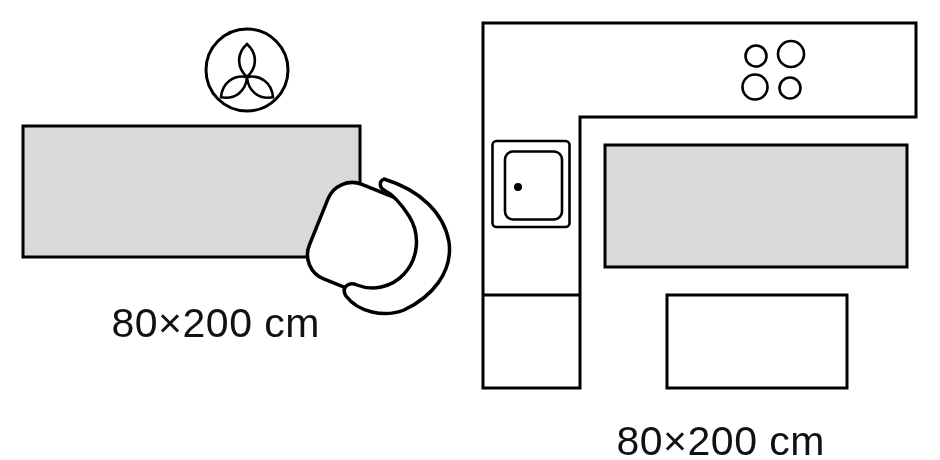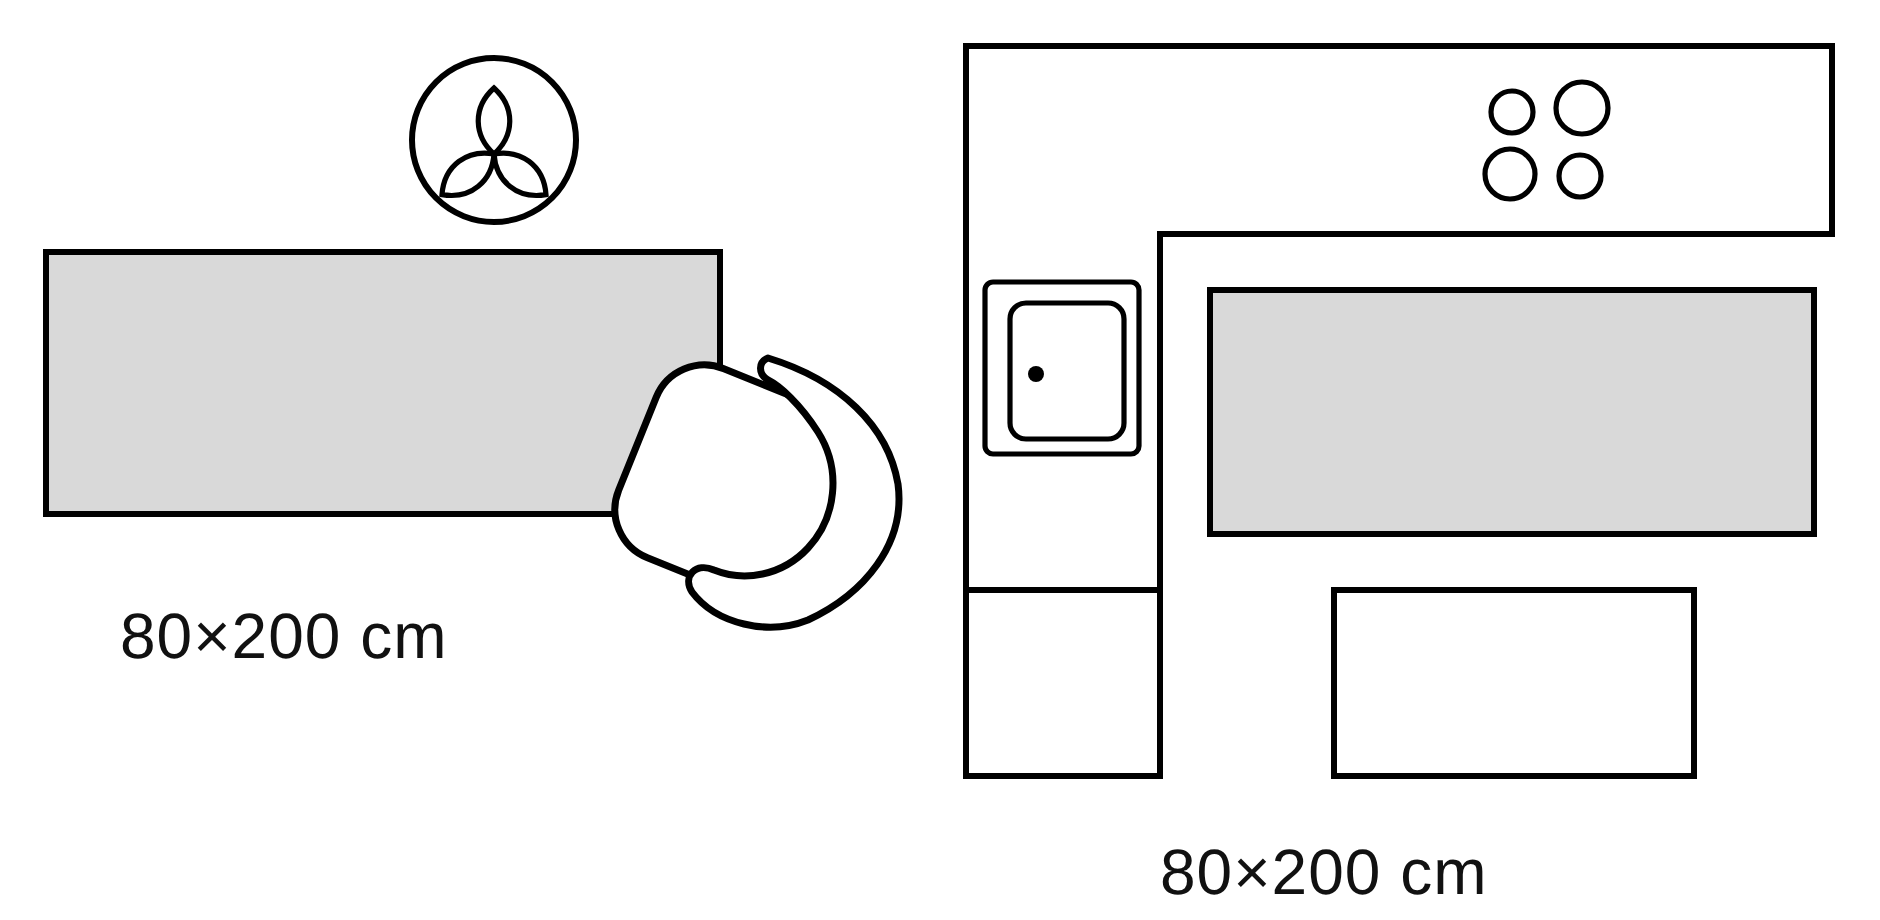--- a/index.html
+++ b/index.html
@@ -13,24 +13,24 @@
     height: 460px;
     background: #ffffff;
     overflow: hidden;
   }
   .scene svg {
     position: absolute;
     left: 0; top: 0;
   }
   .size-label {
     position: absolute;
-    font-size: 32px;
+    font-size: 41px;
     color: #111111;
     letter-spacing: 0.5px;
-    text-align: left;
+    text-align: right;
     white-space: nowrap;
   }
   .size-label.left  { left: 60px;  top: 300px; width: 260px; }
   .size-label.right { left: 580px; top: 418px; width: 245px; }
 </style>
 </head>
 <body>
 
 <div class="scene">
 

